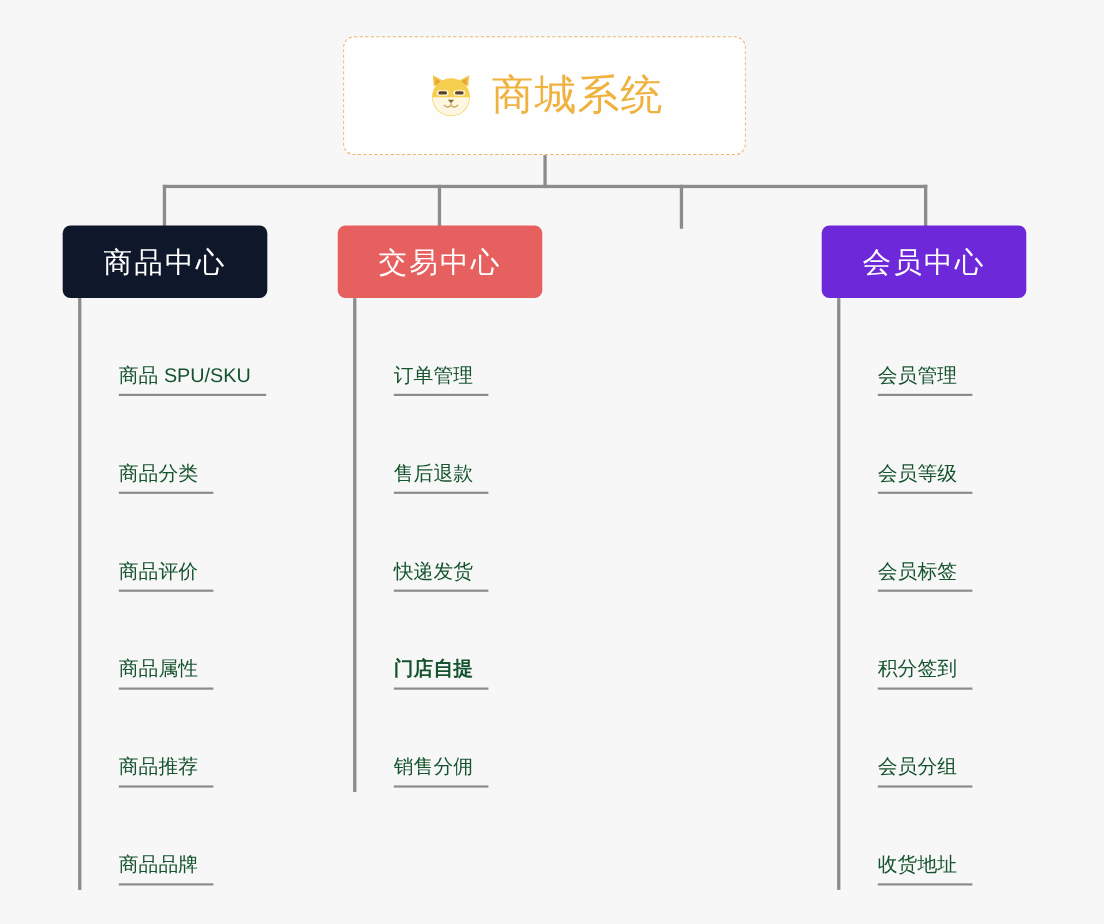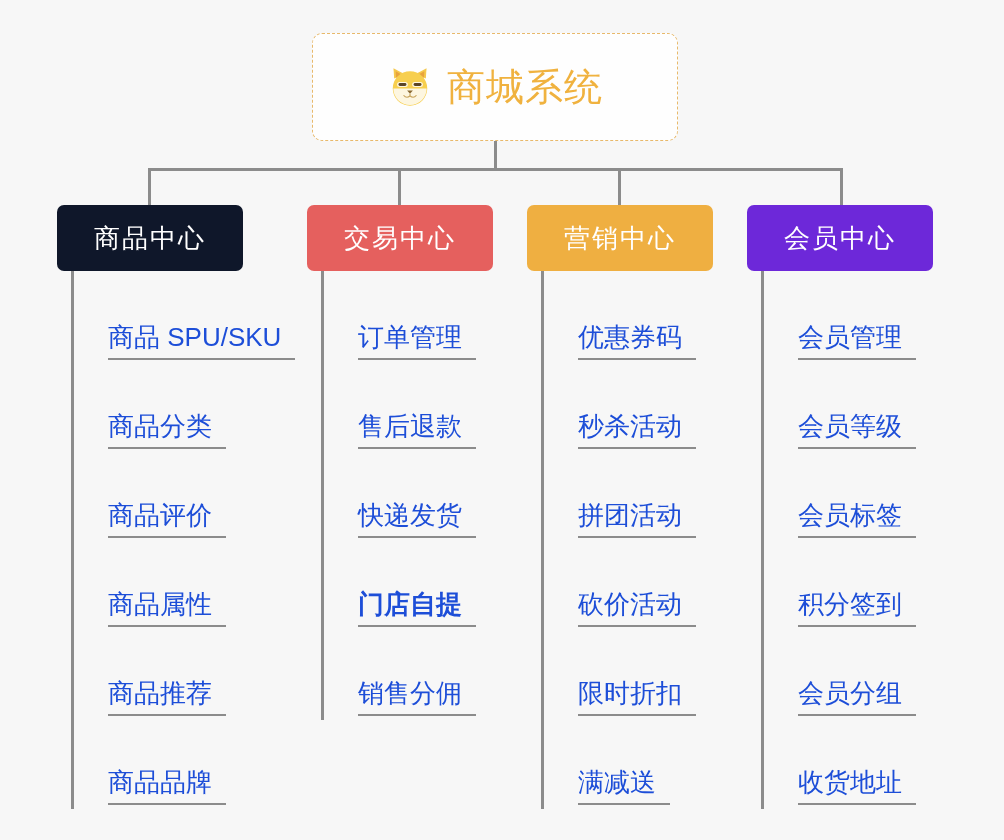--- a/index.html
+++ b/index.html
@@ -93,22 +93,22 @@
   .leaf-item {
     position: relative;
     height: 89px;
     box-sizing: border-box;
     display: flex;
     align-items: flex-end;
     padding-left: 34px;
     padding-bottom: 4px;
   }
   .leaf-label {
-    font-size: 26px;
-    color: #1d4ed8;
+    font-size: 18px;
+    color: #14532d;
     line-height: 1.1;
     white-space: nowrap;
     border-bottom: 2px solid #8c8c8c;
     padding: 0 14px 6px 0;
     display: inline-block;
   }
 </style>
 </head>
 <body style="background: rgb(247, 247, 247);">
 
@@ -192,45 +192,20 @@
       </div>
       <div class="leaf-item">
         <span class="leaf-label" style="border-bottom-color: rgb(140, 140, 140); font-weight: bold;">门店自提</span>
       </div>
       <div class="leaf-item">
         <span class="leaf-label" style="border-bottom-color: rgb(140, 140, 140);">销售分佣</span>
       </div>
     </div>
   </div>
 
-  <div class="column col-2">
-    <div class="cat-header" style="background-color: rgb(239, 175, 65);">
-      <span>营销中心</span>
-    </div>
-    <div class="leaf-list" style="border-left-color: rgb(140, 140, 140);">
-      <div class="leaf-item">
-        <span class="leaf-label" style="border-bottom-color: rgb(140, 140, 140);">优惠券码</span>
-      </div>
-      <div class="leaf-item">
-        <span class="leaf-label" style="border-bottom-color: rgb(140, 140, 140);">秒杀活动</span>
-      </div>
-      <div class="leaf-item">
-        <span class="leaf-label" style="border-bottom-color: rgb(140, 140, 140);">拼团活动</span>
-      </div>
-      <div class="leaf-item">
-        <span class="leaf-label" style="border-bottom-color: rgb(140, 140, 140);">砍价活动</span>
-      </div>
-      <div class="leaf-item">
-        <span class="leaf-label" style="border-bottom-color: rgb(140, 140, 140);">限时折扣</span>
-      </div>
-      <div class="leaf-item">
-        <span class="leaf-label" style="border-bottom-color: rgb(140, 140, 140);">满减送</span>
-      </div>
-    </div>
-  </div>
 
   <div class="column col-3">
     <div class="cat-header" style="background-color: #6d28d9;">
       <span>会员中心</span>
     </div>
     <div class="leaf-list" style="border-left-color: rgb(140, 140, 140);">
       <div class="leaf-item">
         <span class="leaf-label" style="border-bottom-color: rgb(140, 140, 140);">会员管理</span>
       </div>
       <div class="leaf-item">

